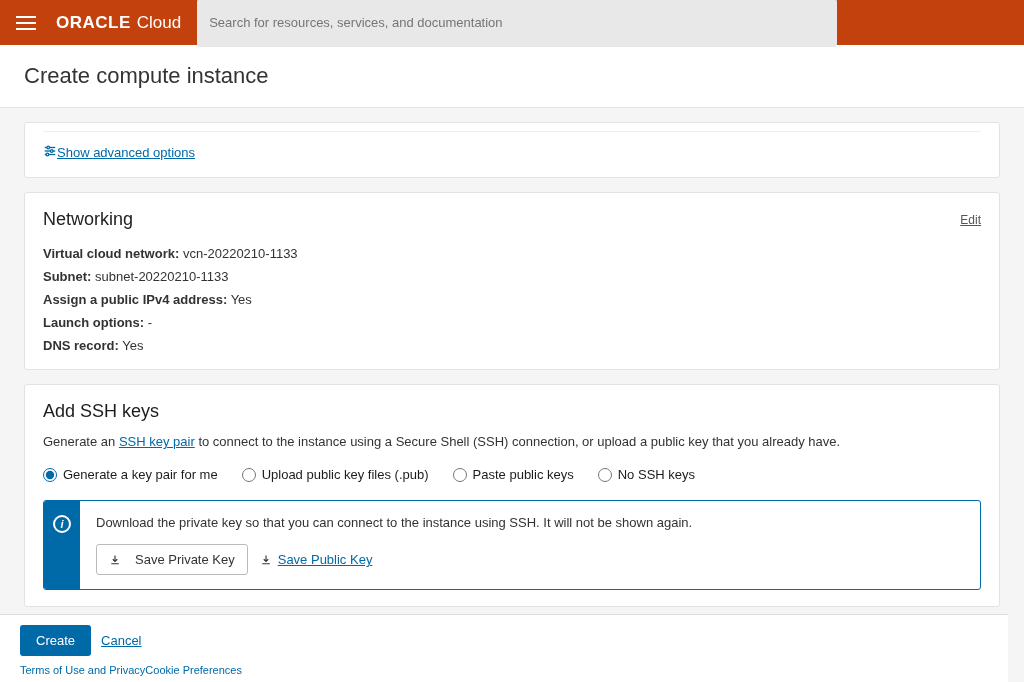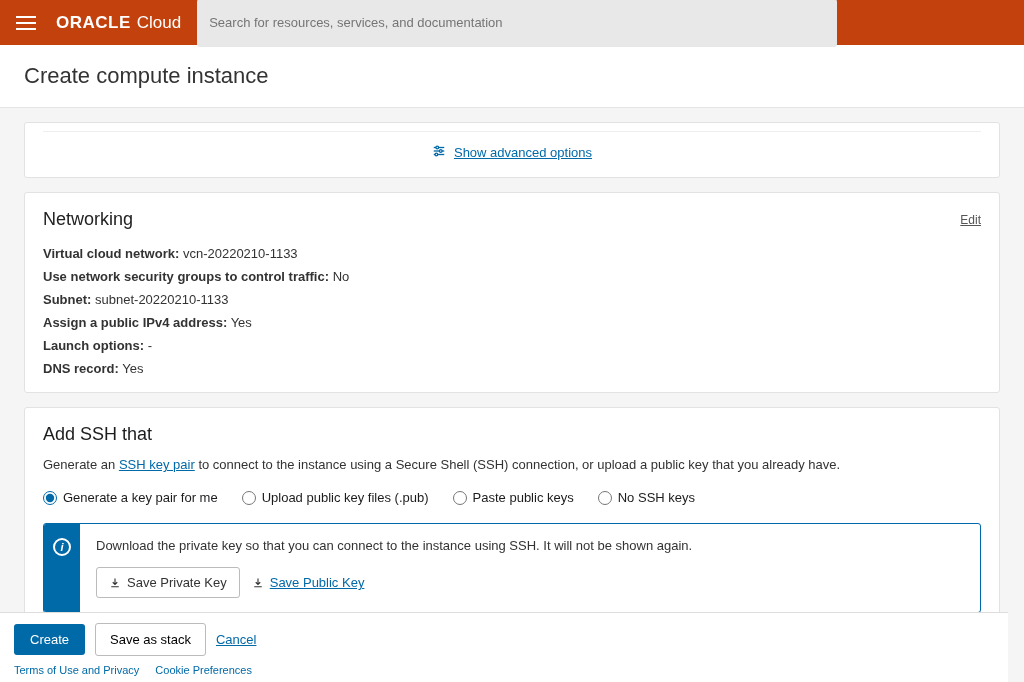--- a/index.html
+++ b/index.html
@@ -15,21 +15,21 @@
 .search-input { width: 100%; height: 48px; background: #e8e8e8; border: none; border-radius: 3px; padding: 0 12px; font-size: 13px; color: #555; }
 
 .page-header { background: #fff; padding: 18px 24px; border-bottom: 1px solid #e5e5e5; }
 .page-title { font-size: 22px; font-weight: 400; color: #333; }
 
 .content { padding: 0 24px 80px; }
 
 .card { background: #fff; border: 1px solid #e2e2e2; border-radius: 3px; margin-top: 14px; padding: 16px 18px; }
 .card-top { padding-top: 8px; }
 
-.adv-row { display: flex; align-items: center; gap: 8px; margin-top: 12px; justify-content: center; }
+.adv-row { display: flex; align-items: center; gap: 0; margin-top: 12px; }
 .link { color: #0069a8; text-decoration: underline; cursor: pointer; font-size: 13px; }
 .sliders-icon { color: #0069a8; }
 
 .card-header { display: flex; justify-content: space-between; align-items: center; margin-bottom: 16px; }
 .card-title { font-size: 18px; font-weight: 400; color: #222; }
 .edit-link { color: #555; text-decoration: underline; font-size: 12px; cursor: pointer; }
 
 .kv-grid { display: grid; grid-template-columns: 1fr; gap: 8px 40px; }
 .kv { font-size: 13px; color: #333; }
 .kv b { font-weight: 700; }
@@ -40,29 +40,29 @@
 .radio-row { display: flex; gap: 24px; margin-bottom: 18px; flex-wrap: wrap; }
 .radio-opt { display: flex; align-items: flex-end; gap: 6px; font-size: 13px; cursor: pointer; }
 .radio-opt input { width: 14px; height: 14px; accent-color: #0069a8; }
 
 .info-box { display: flex; border: 1px solid #0069a8; border-radius: 3px; overflow: hidden; }
 .info-stripe { background: #0069a8; width: 36px; display: flex; align-items: flex-start; justify-content: center; padding-top: 14px; }
 .info-icon { width: 18px; height: 18px; border: 2px solid #fff; border-radius: 50%; color: #fff; display: flex; align-items: center; justify-content: center; font-size: 11px; font-weight: 700; font-style: italic; }
 .info-body { padding: 14px 16px; flex: 1; }
 .info-text { font-size: 13px; color: #333; margin-bottom: 14px; }
 .btn-row { display: flex; gap: 12px; align-items: center; }
-.btn-outline { background: #fff; border: 1px solid #bbb; border-radius: 3px; padding: 7px 12px; font-size: 13px; cursor: pointer; display: inline-flex; align-items: center; gap: 6px; color: #333; }
+.btn-outline { background: #fff; border: 1px solid #bbb; border-radius: 3px; padding: 7px 12px; font-size: 13px; cursor: pointer; display: inline-flex; align-items: center; gap: 14px; color: #333; }
 .link-btn { display: inline-flex; align-items: center; gap: 6px; }
 .dl-icon { width: 12px; height: 12px; }
 
-.footer-bar { position: fixed; bottom: 0; left: 0; right: 16px; background: #fff; border-top: 1px solid #ddd; padding: 10px 14px 6px; }
+.footer-bar { position: fixed; bottom: 0; left: 0; right: 16px; background: #fff; border-top: 1px solid #ddd; padding: 10px 20px 6px; }
 .footer-actions { display: flex; gap: 10px; align-items: center; margin-bottom: 8px; }
 .btn-primary { background: #0069a8; color: #fff; border: none; border-radius: 3px; padding: 8px 16px; font-size: 13px; cursor: pointer; }
 .btn-secondary { background: #fff; border: 1px solid #bbb; border-radius: 3px; padding: 8px 14px; font-size: 13px; cursor: pointer; }
-.footer-links { font-size: 11px; color: #0069a8; display: flex; gap: 16px; }
+.footer-links { font-size: 11px; color: #0069a8; display: flex; gap: 0; }
 .footer-links span { cursor: pointer; }
 </style>
 </head>
 <body>
 
 <div class="topbar">
   <div class="hamburger">
     <span></span>
       <span></span>
       <span></span>
@@ -99,30 +99,29 @@
     </div>
   </div>
 
   <div class="card">
     <div class="card-header">
       <div class="card-title">Networking</div>
       <span class="edit-link">Edit</span>
     </div>
     <div class="kv-grid">
       <div class="kv"><b>Virtual cloud network:</b> <span>vcn-20220210-1133</span></div>
-      <div class="kv"><b>Use network security groups to control traffic:</b> <span>No</span></div>
       <div class="kv"><b>Subnet:</b> <span>subnet-20220210-1133</span></div>
       <div class="kv"><b>Assign a public IPv4 address:</b> <span>Yes</span></div>
       <div class="kv"><b>Launch options:</b> <span>-</span></div>
       <div class="kv"><b>DNS record:</b> <span>Yes</span></div>
     </div>
   </div>
 
   <div class="card">
-    <div class="ssh-title">Add SSH that</div>
+    <div class="ssh-title">Add SSH keys</div>
     <div class="ssh-desc">
       <span>Generate an </span><span class="link">SSH key pair</span><span> to connect to the instance using a Secure Shell (SSH) connection, or upload a public key that you already have.</span>
     </div>
     <div class="radio-row">
       <label class="radio-opt">
           <input type="radio" name="ssh" checked="" style="">
           <span>Generate a key pair for me</span>
         </label>
       <label class="radio-opt">
           <input type="radio" name="ssh" style="">
@@ -161,20 +160,19 @@
     </div>
   </div>
 
   <div class="card" style="height:10px; padding:0;"></div>
 
 </div>
 
 <div class="footer-bar">
   <div class="footer-actions">
     <button class="btn-primary">Create</button>
-    <button class="btn-secondary">Save as stack</button>
     <span class="link">Cancel</span>
   </div>
   <div class="footer-links">
     <span>Terms of Use and Privacy</span>
     <span>Cookie Preferences</span>
   </div>
 </div>
 
 </body></html>

